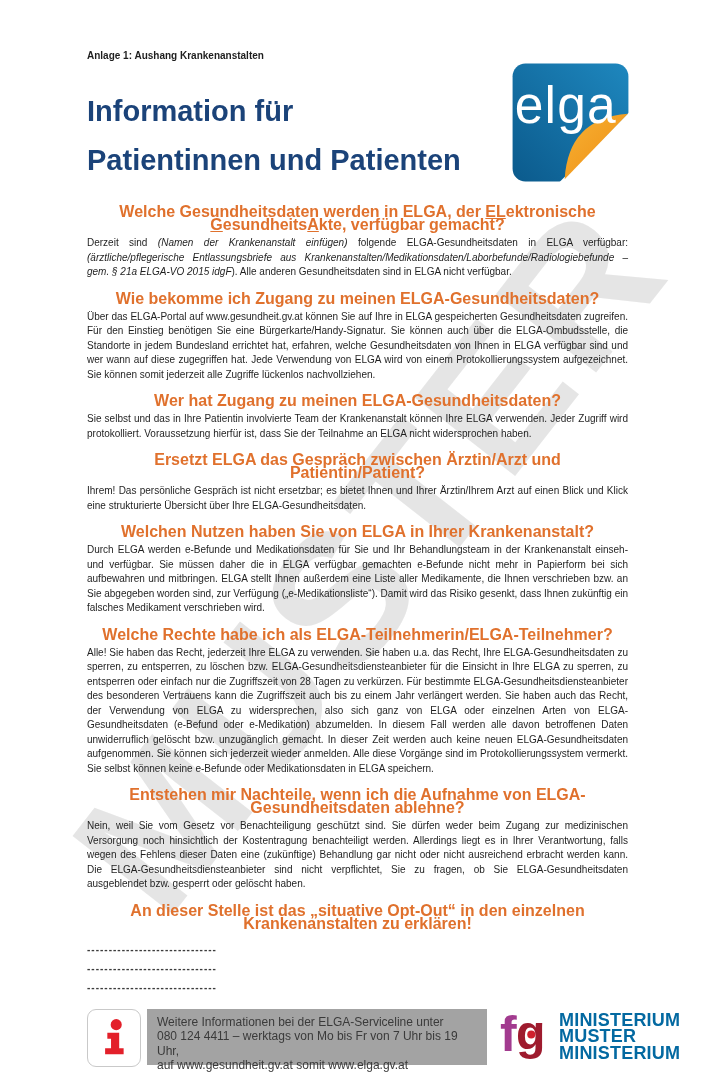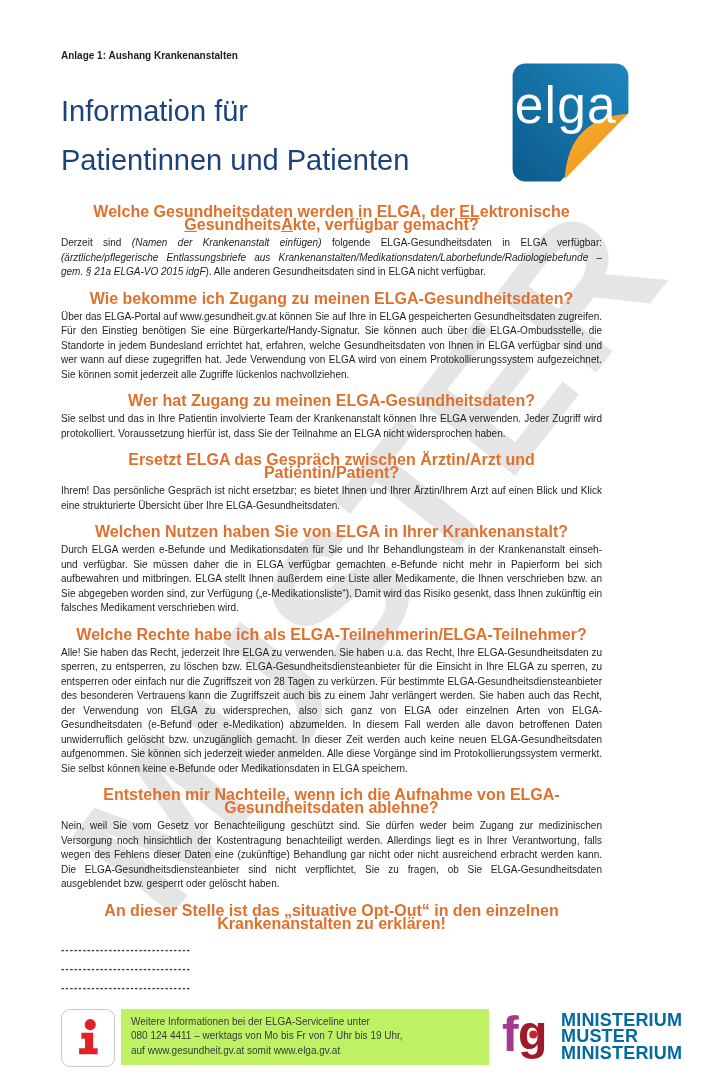--- a/index.html
+++ b/index.html
@@ -8,44 +8,44 @@
     font-family:"Liberation Sans",sans-serif;color:#222;overflow:hidden;
   }
   
   .watermark{
     position:absolute;left:-70px;top:448px;width:880px;height:220px;
     text-align:center;line-height:220px;
     font-size:185px;font-weight:bold;letter-spacing:8px;
     color:var(--watermark_gray,#cdcdcd);opacity:.5;
     transform:rotate(-52deg);z-index:0;pointer-events:none;white-space:nowrap;
   }
-  .content{position:relative;z-index:1;padding:50px 85px 0 61px;}
+  .content{position:relative;z-index:1;padding:50px 85px 0 87px;}
   .page-label{font-size:10px;font-weight:bold;color:#1e1e1e;margin:0 0 26px 0;}
-  .title{margin:0;color:var(--title_blue,#1b4379);font-weight:normal;font-size:29px;line-height:49px;}
+  .title{margin:0;color:var(--title_blue,#1b4379);font-weight:bold;font-size:29px;line-height:49px;}
   
   .elga-logo{position:absolute;left:512px;top:62px;width:117px;height:121px;z-index:2;}
   
   .sections{margin-top:20px;width:541px;}
   .sec-h{color:var(--accent_orange,#e0712d);font-weight:bold;font-size:16px;margin:12px 0 5px 0;line-height:13px;text-align:center;}
   .sec-p{font-size:10px;line-height:14.5px;text-align:justify;margin:0;color:#1f1f1f;}
   .rb{font-weight:normal;}
   .ri{font-style:italic;}
   .ru{text-decoration:underline;}
   
   .dots{margin-top:10px;}
   .dot-line{font-size:10px;line-height:19px;letter-spacing:1px;color:#3c3c3c;font-weight:bold;}
   
   .footer{display:flex;align-items:flex-start;margin-top:12px;}
   .info-box{
     width:52px;height:56px;border:1.5px solid #c9c9c9;border-radius:9px;background:#fff;
     display:flex;align-items:center;justify-content:center;flex:0 0 auto;margin-right:6px;
   }
   .service-box{
-    width:368px;height:56px;box-sizing:border-box;background:#bef264;
-    padding:6px 10px;font-size:10px;line-height:14.6px;color:#3a3a3a;flex:0 0 auto;
+    width:340px;height:56px;box-sizing:border-box;background:#a3a3a3;
+    padding:6px 10px;font-size:12px;line-height:14.6px;color:#3a3a3a;flex:0 0 auto;
   }
   .ministry{display:flex;align-items:flex-start;margin-left:13px;}
   .fg-logo{width:50px;height:58px;flex:0 0 auto;margin-right:9px;}
   .ministry-text{padding-top:3px;font-size:18px;font-weight:bold;line-height:16.5px;letter-spacing:.2px;color:#0369a1;}
 </style>
 </head>
 <body>
 
 <div class="page">
 

